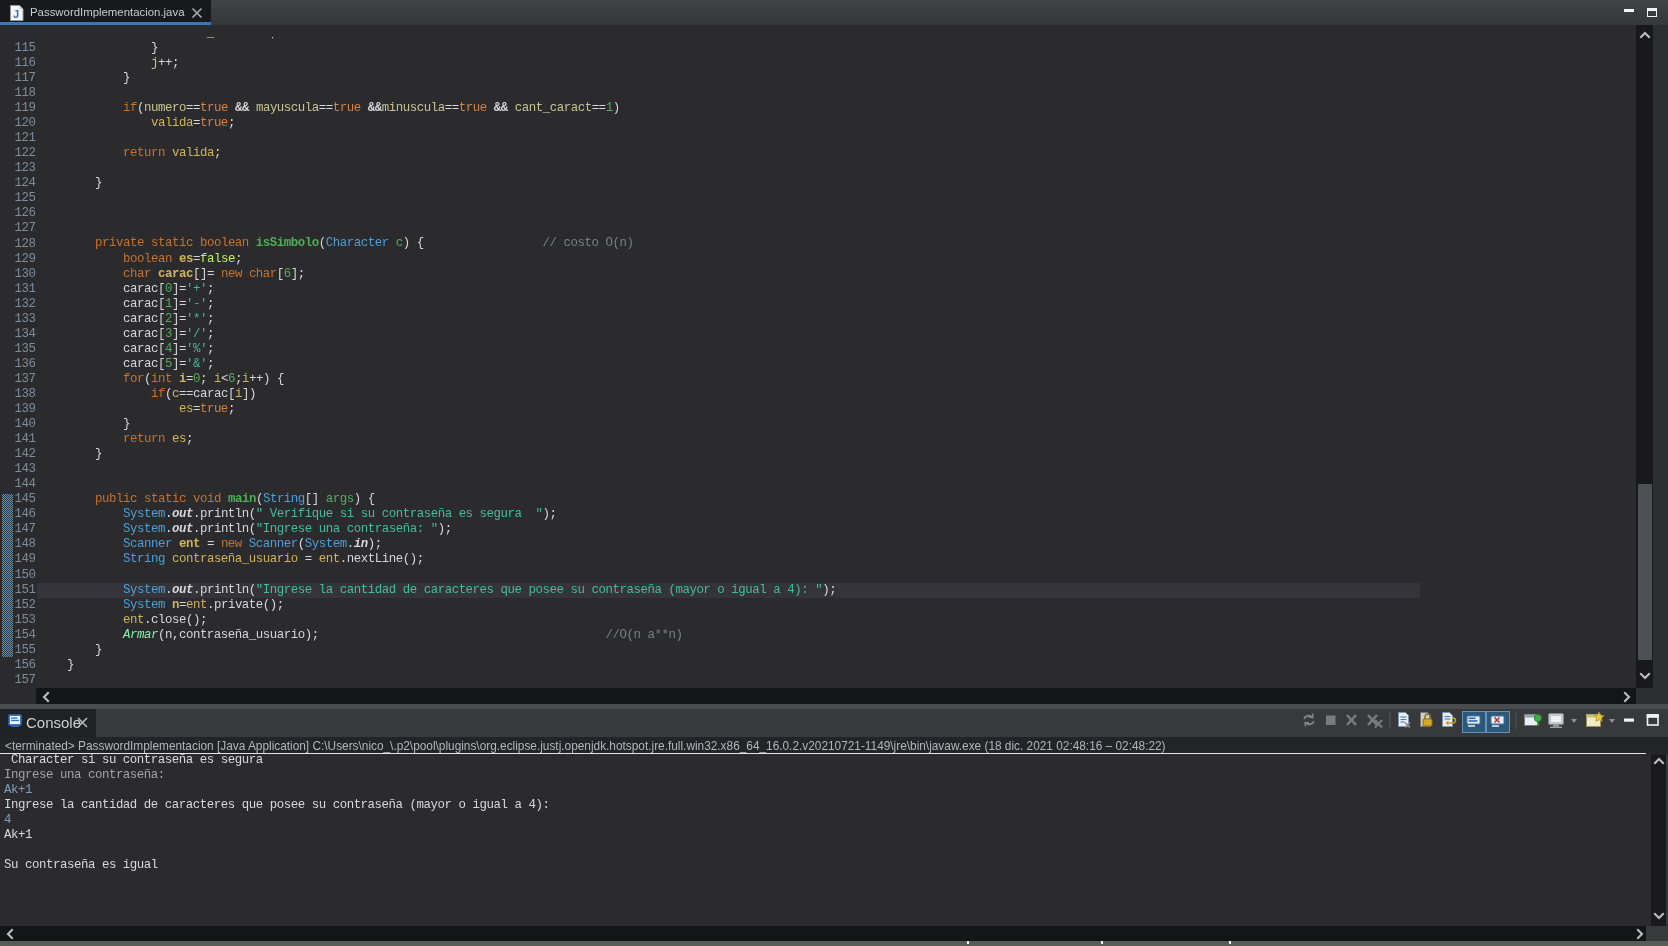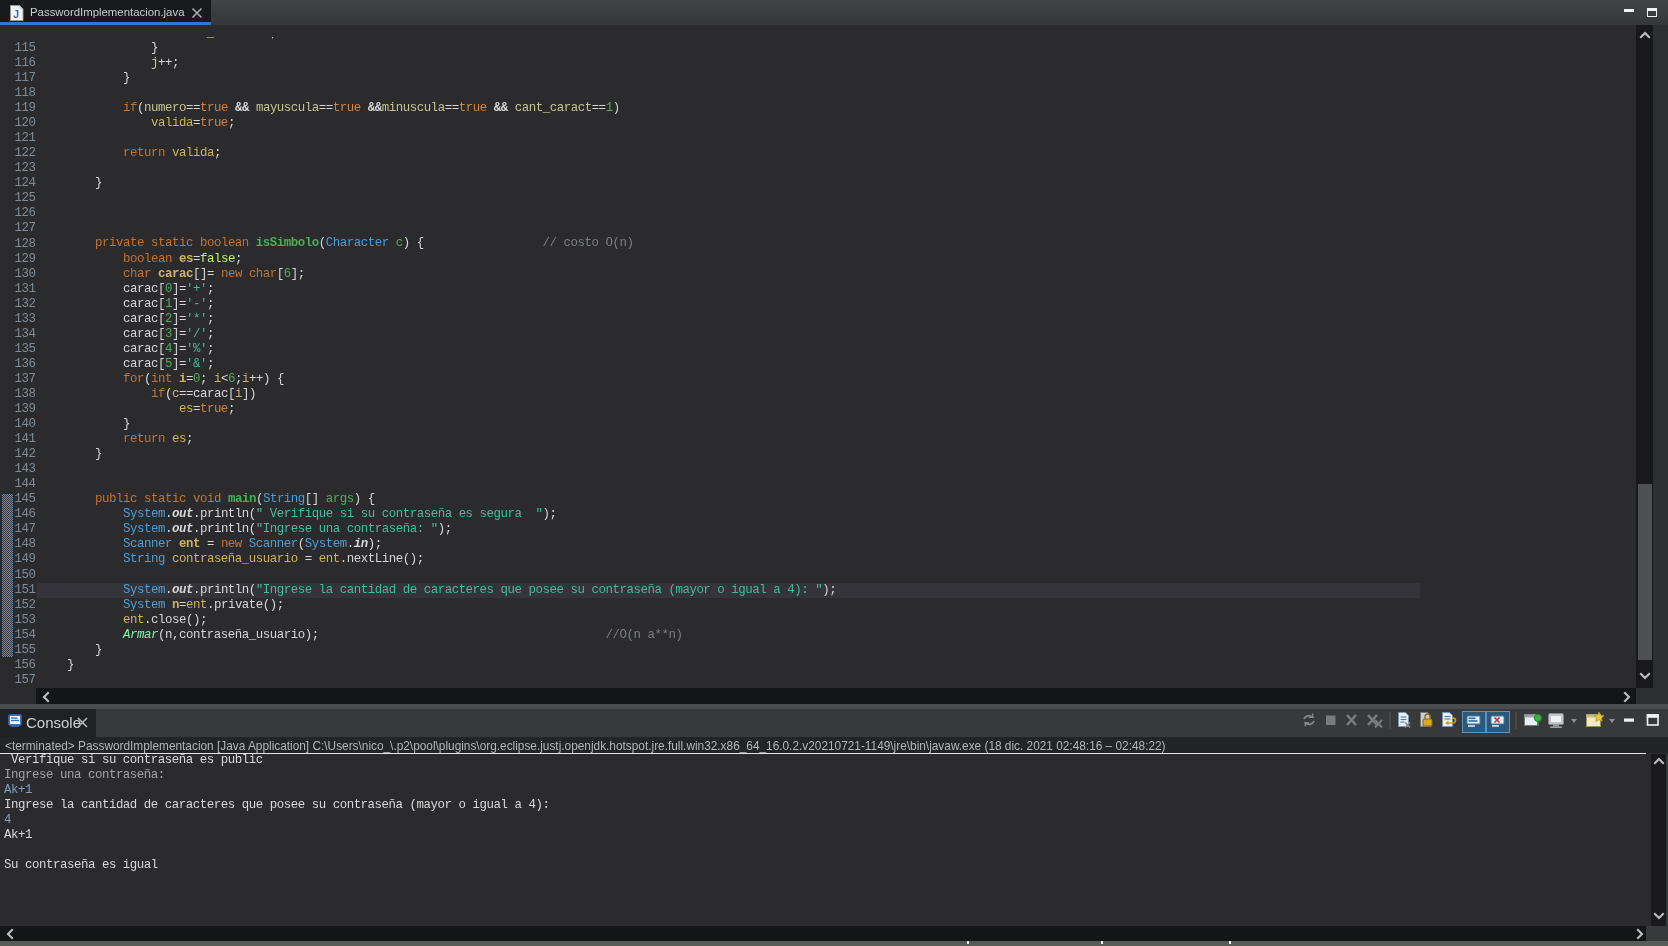--- a/index.html
+++ b/index.html
@@ -233,21 +233,21 @@
 <rect x="328" y="8.5" width="10" height="3.2" fill="#f2f2f2"></rect>
 <rect x="351.5" y="5" width="10.5" height="10" fill="none" stroke="#f2f2f2" stroke-width="1.6"></rect>
 <rect x="350.7" y="4.2" width="12.1" height="3.6" fill="#f2f2f2"></rect>
 </svg>
 
 <div class="abs" style="left:0;top:737px;width:1668px;height:15.5px;background:#232427;"></div>
 <div class="abs" style="left:5px;top:738.5px;width:1660px;height:14px;font-size:11.85px;color:#b2b6ba;white-space:nowrap;">&lt;terminated&gt; PasswordImplementacion [Java Application] C:\Users\nico_\.p2\pool\plugins\org.eclipse.justj.openjdk.hotspot.jre.full.win32.x86_64_16.0.2.v20210721-1149\jre\bin\javaw.exe (18 dic. 2021 02:48:16 – 02:48:22)</div>
 <div class="abs" style="left:0;top:752.5px;width:1646px;height:1.5px;background:#e3e4e4;"></div>
 
 <div class="abs" style="left:0;top:753.5px;width:1651px;height:172.5px;overflow:hidden;background:#2b2b2d;">
-  <pre class="abs" style="left:4px;top:-0.7px;"><span style="color:#d8d8d8"> Verifique si su contraseña es public</span>
+  <pre class="abs" style="left:4px;top:-0.7px;"><span style="color:#d8d8d8"> Character si su contraseña es segura</span>
 <span style="color:#a3a3a3">Ingrese una contraseña:</span>
 <span style="color:#7e9dc1">Ak+1</span>
 <span style="color:#d8d8d8">Ingrese la cantidad de caracteres que posee su contraseña (mayor o igual a 4):</span>
 <span style="color:#7e9dc1">4</span>
 <span style="color:#d8d8d8">Ak+1</span>
 
 <span style="color:#d8d8d8">Su contraseña es igual</span></pre>
 </div>
 
 <div class="abs" style="left:1651px;top:754px;width:15px;height:172px;background:#1a1a1c;"></div>

